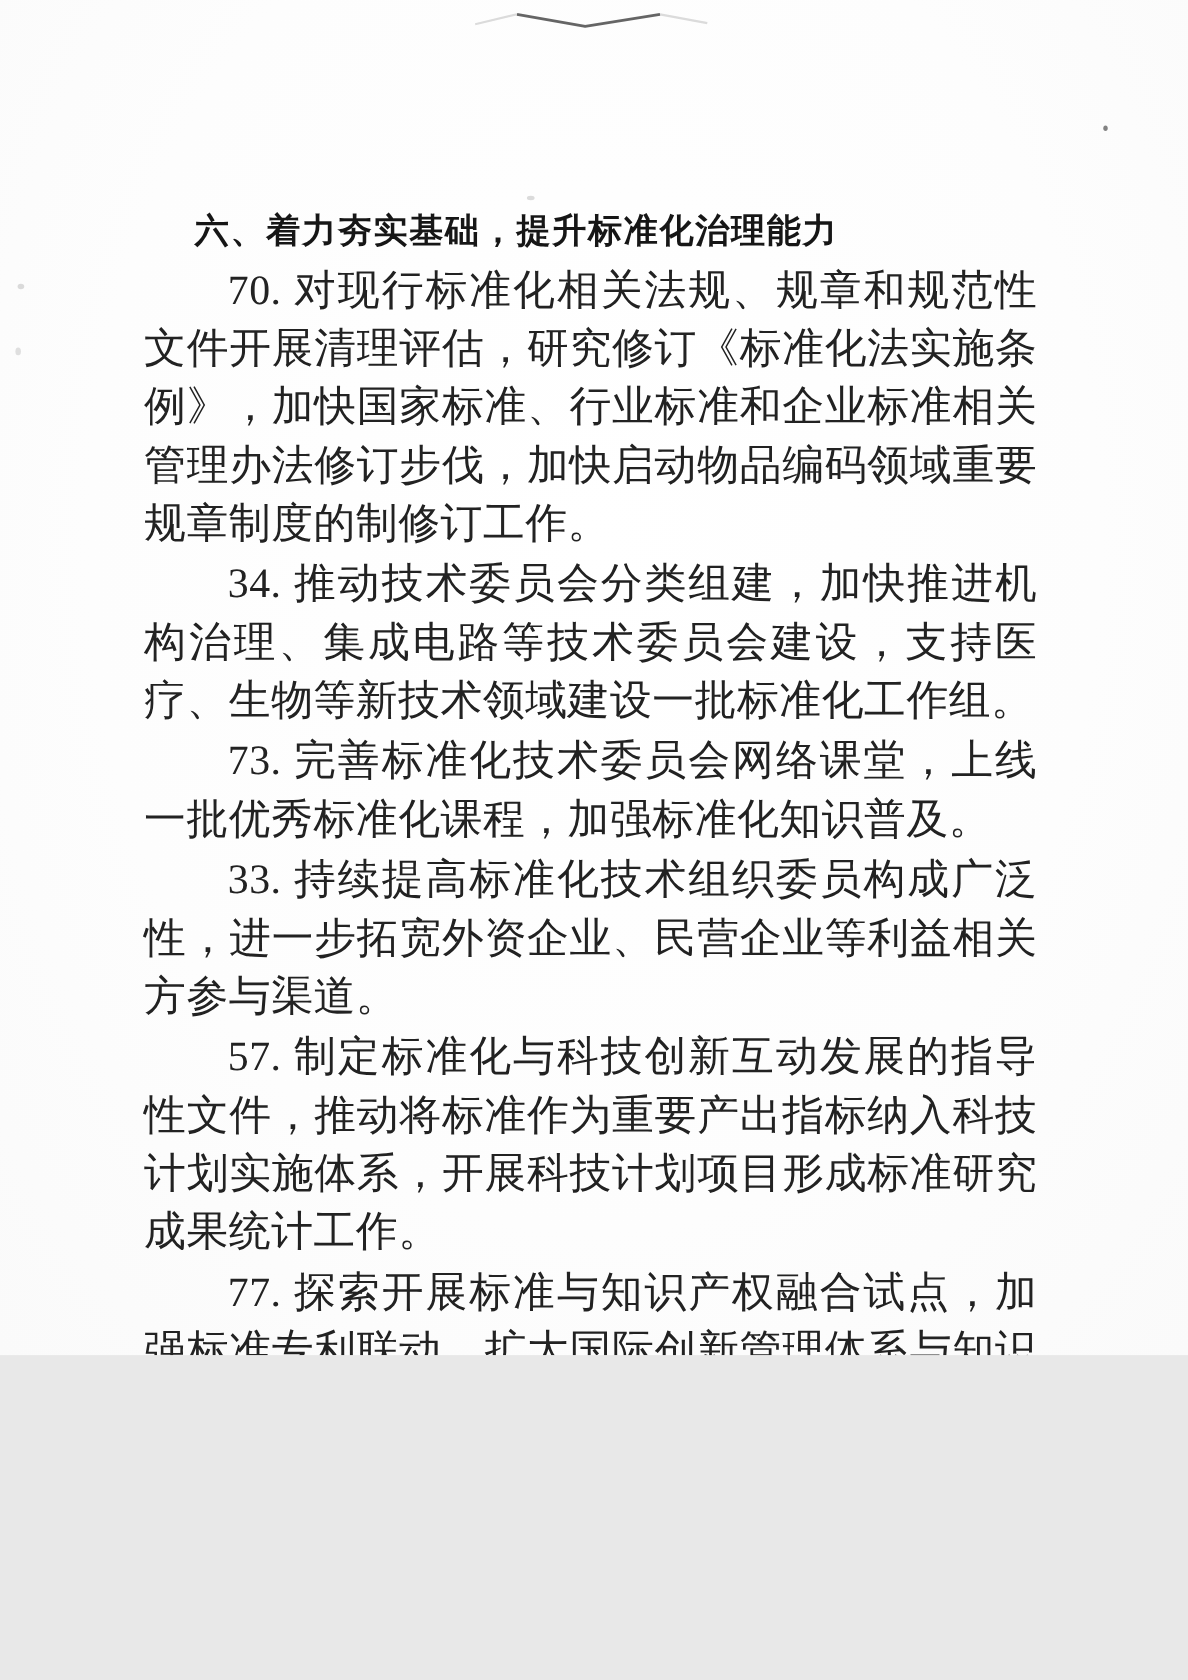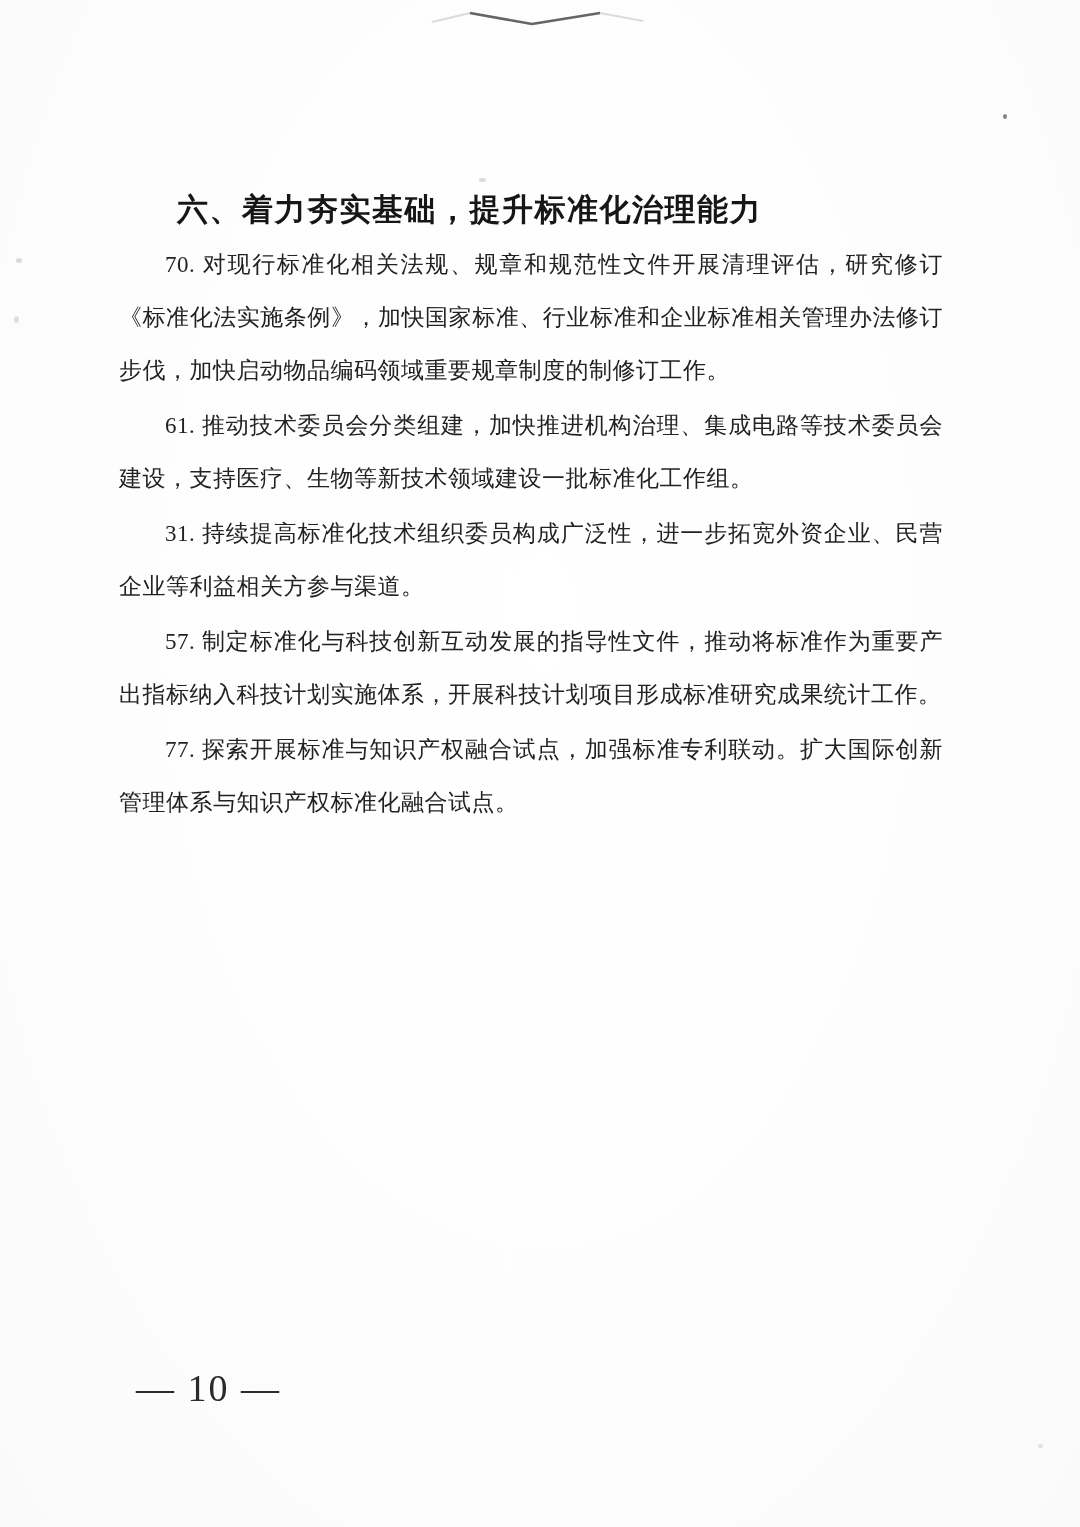--- a/index.html
+++ b/index.html
@@ -3,21 +3,21 @@
 <meta charset="utf-8">
 <style>
   html, body {
     margin: 0;
     padding: 0;
     background: #e8e8e8;
   }
   .page {
     position: relative;
     width: 1080px;
-    height: 1527px;
+    height: 1232px;
     margin: 0 auto;
     background: #fdfdfd;
     background-image: radial-gradient(ellipse at 50% 40%, #ffffff 0%, #fdfdfd 60%, #fafafa 100%);
     overflow: hidden;
     font-family: "Liberation Serif", "DejaVu Serif", serif;
     color: #1e1e1e;
     text-decoration: underline;
   }
   .content {
     position: absolute;
@@ -30,27 +30,27 @@
     font-weight: 700;
     font-size: 31px;
     line-height: 53px;
     letter-spacing: 1.5px;
     color: #161616;
     text-indent: 2em;
     margin: 0 0 2px 0;
     white-space: nowrap;
   }
   .para {
-    font-size: 23px;
+    font-size: 38px;
     line-height: 53px;
     letter-spacing: 0.5px;
     text-indent: 2em;
     text-align: justify;
     text-justify: inter-character;
-    margin: 0 0 2px 4px;
+    margin: 0 0 2px 16px;
     color: #222222;
   }
   .footer {
     position: absolute;
     left: 136px;
     top: 1366px;
     font-size: 38px;
     letter-spacing: 2px;
     color: #2a2a2a;
     font-family: "Liberation Serif", "DejaVu Serif", serif;
@@ -86,21 +86,22 @@
   <span class="speck speck-a"></span>
   <span class="speck speck-b"></span>
   <span class="speck speck-c"></span>
   <span class="speck speck-d"></span>
   <span class="speck speck-e"></span>
 
   <div class="content">
     <h1 class="doc-heading">六、着力夯实基础，提升标准化治理能力</h1>
 
     <p class="para">70. 对现行标准化相关法规、规章和规范性文件开展清理评估，研究修订《标准化法实施条例》，加快国家标准、行业标准和企业标准相关管理办法修订步伐，加快启动物品编码领域重要规章制度的制修订工作。</p>
-    <p class="para">61. 推动技术委员会分类组建，加快推进机构治理、集成电路等技术委员会建设，支持医疗、生物等新技术领域建设一批标准化工作组。</p>
-    <p class="para">31. 持续提高标准化技术组织委员构成广泛性，进一步拓宽外资企业、民营企业等利益相关方参与渠道。</p>
+    <p class="para">34. 推动技术委员会分类组建，加快推进机构治理、集成电路等技术委员会建设，支持医疗、生物等新技术领域建设一批标准化工作组。</p>
+    <p class="para">73. 完善标准化技术委员会网络课堂，上线一批优秀标准化课程，加强标准化知识普及。</p>
+    <p class="para">33. 持续提高标准化技术组织委员构成广泛性，进一步拓宽外资企业、民营企业等利益相关方参与渠道。</p>
     <p class="para">57. 制定标准化与科技创新互动发展的指导性文件，推动将标准作为重要产出指标纳入科技计划实施体系，开展科技计划项目形成标准研究成果统计工作。</p>
     <p class="para">77. 探索开展标准与知识产权融合试点，加强标准专利联动。扩大国际创新管理体系与知识产权标准化融合试点。</p>
   </div>
 
   <div class="footer">— 10 —</div>
 
 </div>
 
 </body></html>

